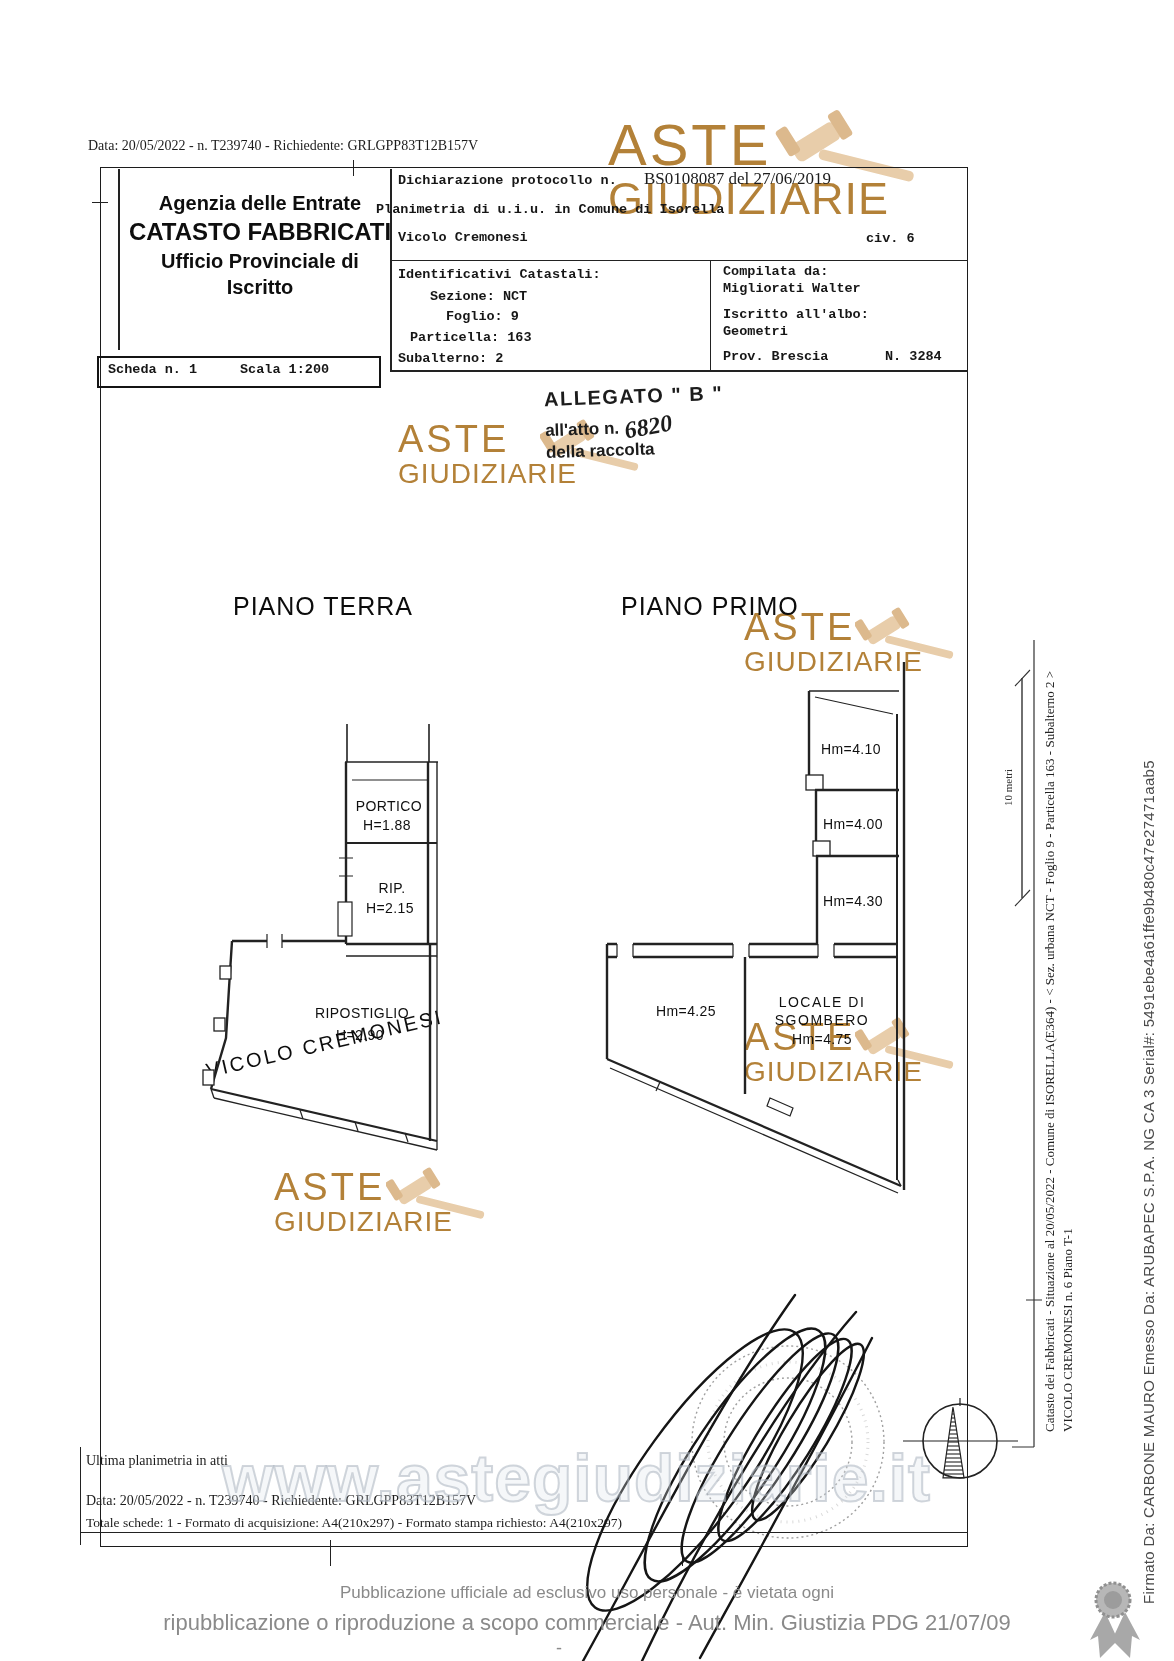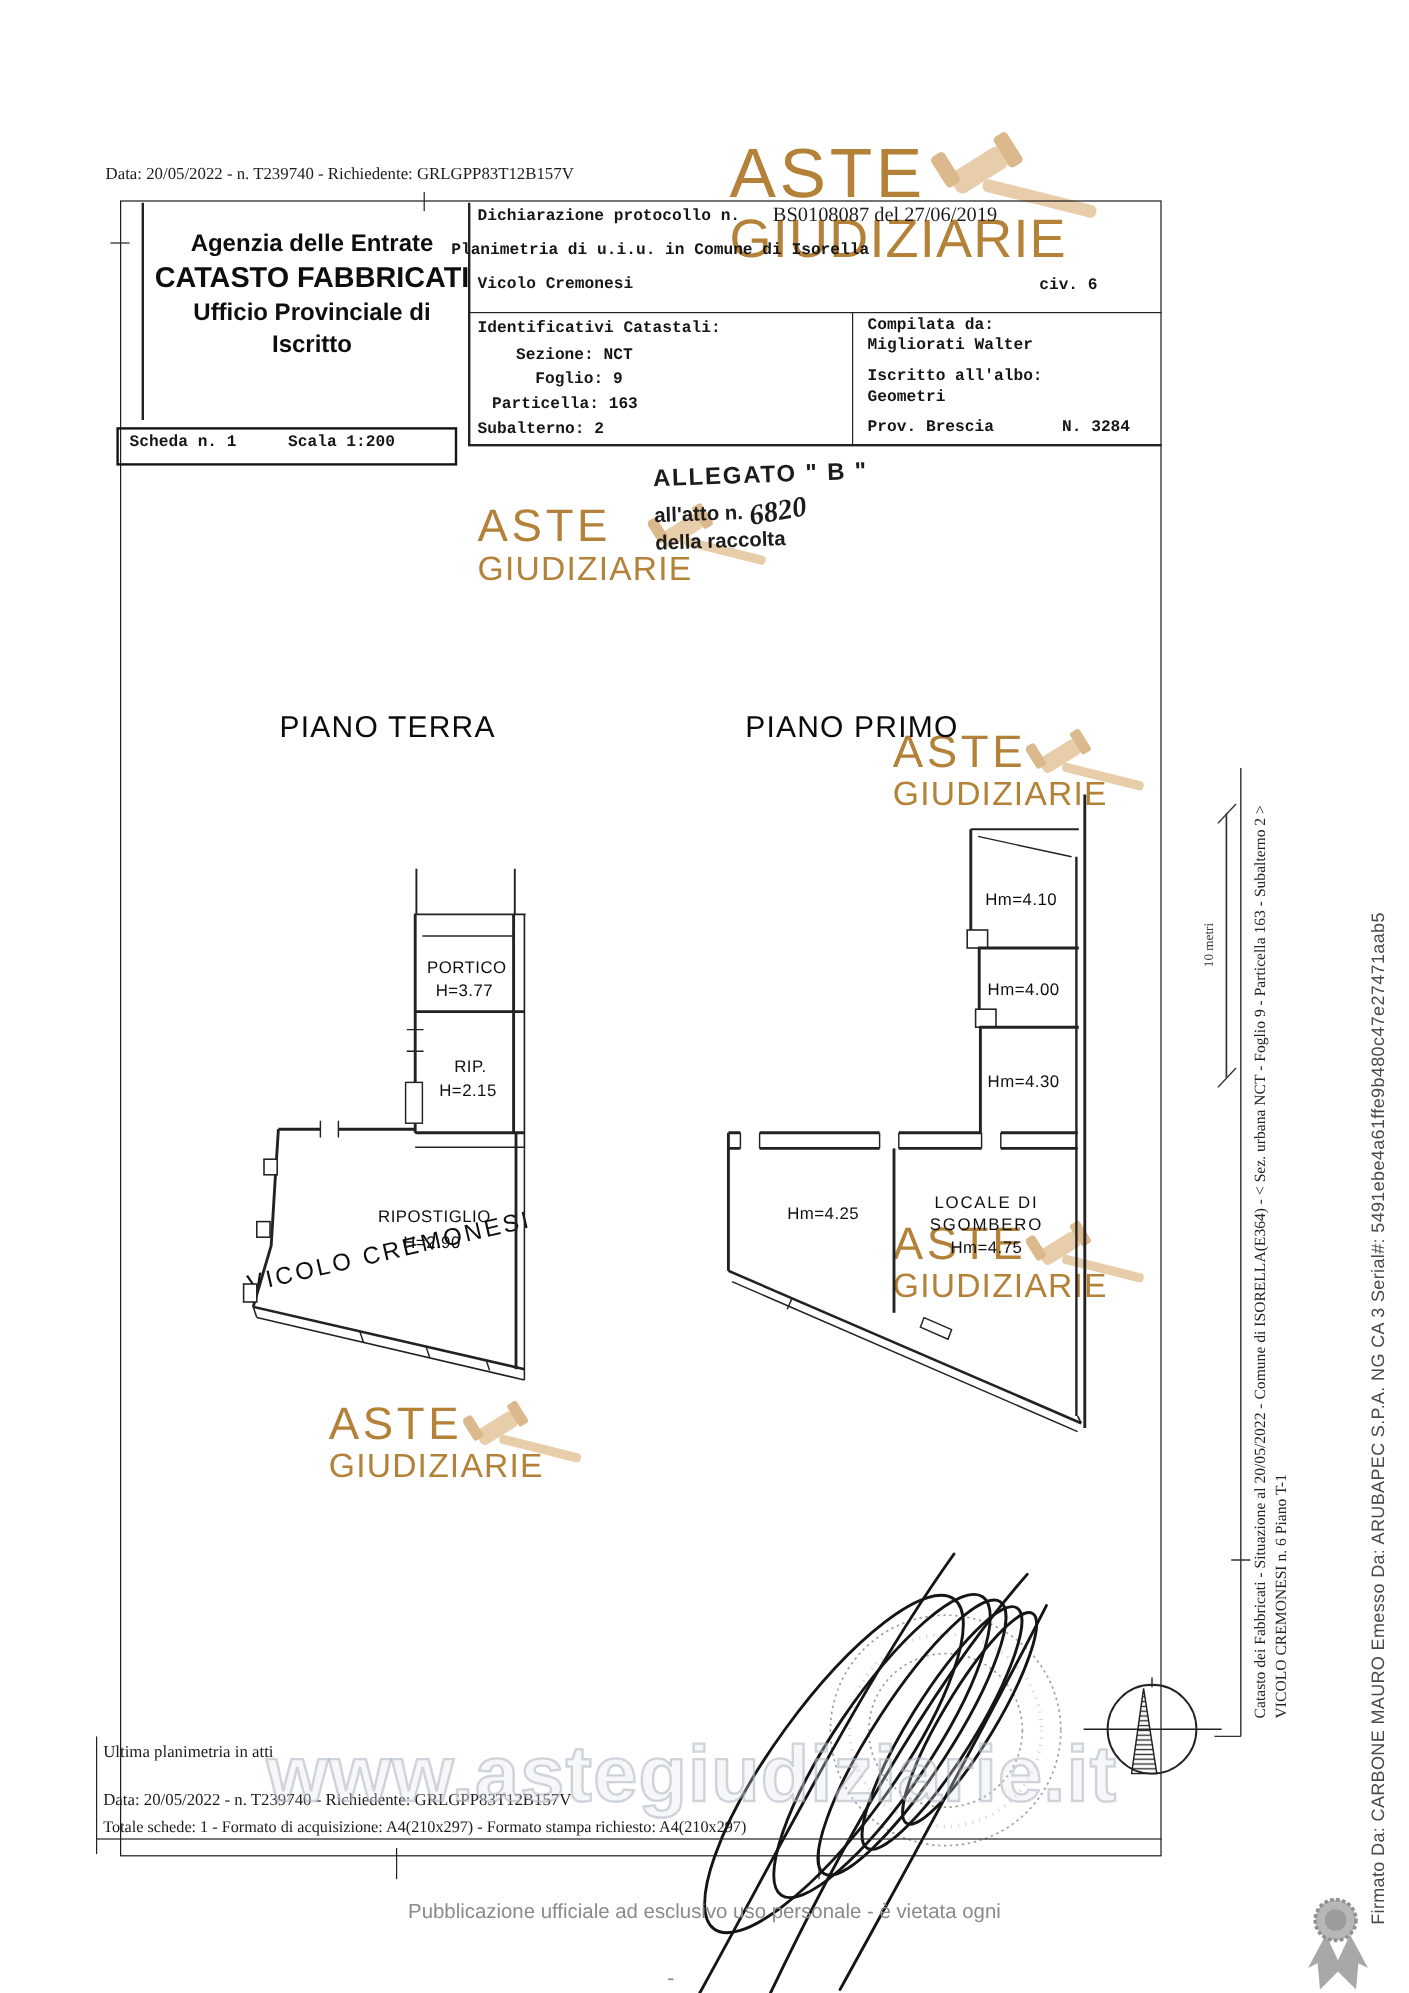--- a/index.html
+++ b/index.html
@@ -137,21 +137,21 @@
       <span>all'atto n.</span>
       <span class="handnum">6820</span>
     </div>
     <div style="font-size:17px;font-weight:600;margin-top:1px;">della raccolta</div>
   </div>
 
   <div class="t ptitle content" style="left:233px;top:592px;">PIANO TERRA</div>
   <div class="t ptitle content" style="left:621px;top:592px;">PIANO PRIMO</div>
 
   <div class="t lbl content" style="left:389px;top:798px;">PORTICO</div>
-  <div class="t lbl content" style="left:387px;top:817px;">H=3.77</div>
+  <div class="t lbl content" style="left:387px;top:817px;">H=1.88</div>
   <div class="t lbl content" style="left:392px;top:880px;">RIP.</div>
   <div class="t lbl content" style="left:390px;top:900px;">H=2.15</div>
   <div class="t lbl content" style="left:362px;top:1005px;">RIPOSTIGLIO</div>
   <div class="t lbl content" style="left:360px;top:1027px;">H=2.90</div>
   <div class="t content" style="left:204px;top:1060px;font-size:20px;letter-spacing:2.5px;transform:rotate(-13deg);transform-origin:0 0;color:#0d0d0d;">VICOLO CREMONESI</div>
 
   <div class="t lbl content" style="left:851px;top:741px;">Hm=4.10</div>
   <div class="t lbl content" style="left:853px;top:816px;">Hm=4.00</div>
   <div class="t lbl content" style="left:853px;top:893px;">Hm=4.30</div>
   <div class="t lbl content" style="left:686px;top:1003px;">Hm=4.25</div>
@@ -265,15 +265,16 @@
   <svg class="content" style="position:absolute;left:1086px;top:1578px;" width="54" height="83" viewBox="0 0 54 83">
     <g fill="#9a9a9a" opacity="0.85">
       <polygon points="13,34 26,62 8,80 6,58 -2,62" transform="translate(6,0)"></polygon>
       <polygon points="41,34 28,62 46,80 48,58 56,62" transform="translate(-2,0)"></polygon>
       <circle cx="27" cy="22" r="17" stroke="#7d7d7d" stroke-width="3" stroke-dasharray="3 2" fill="#ababab"></circle>
       <circle cx="27" cy="22" r="9" fill="#8b8b8b"></circle>
     </g>
   </svg>
 
   <div class="t content" style="left:587px;top:1583px;transform:translateX(-50%);font-size:17px;color:#8a8a8a;">Pubblicazione ufficiale ad esclusivo uso personale - è vietata ogni</div>
+  <div class="t content" style="left:587px;top:1610px;transform:translateX(-50%);font-size:22px;color:#8a8a8a;">ripubblicazione o riproduzione a scopo commerciale - Aut. Min. Giustizia PDG 21/07/09</div>
   <div class="t content" style="left:556px;top:1638px;font-size:18px;color:#8a8a8a;">-</div>
 
 </div>
 
 </body></html>

